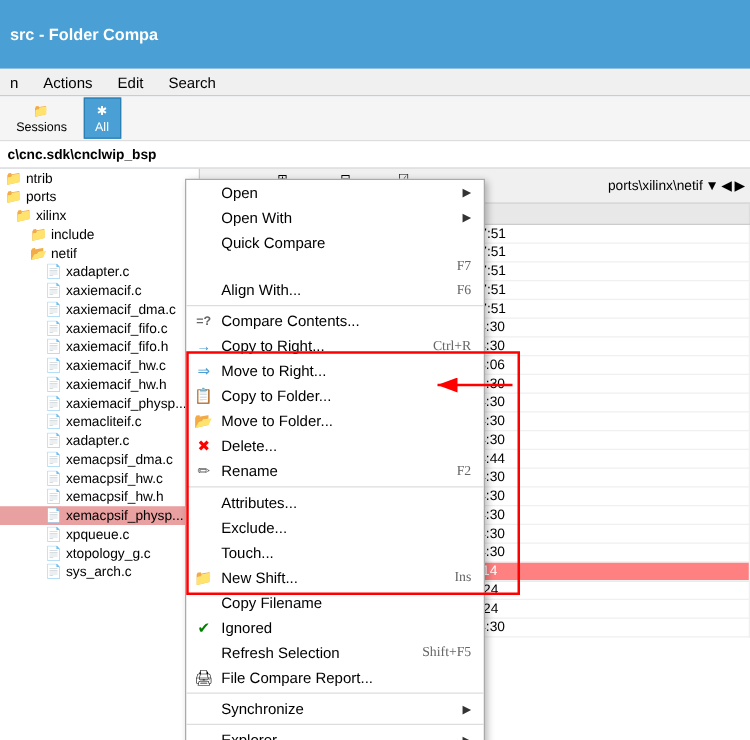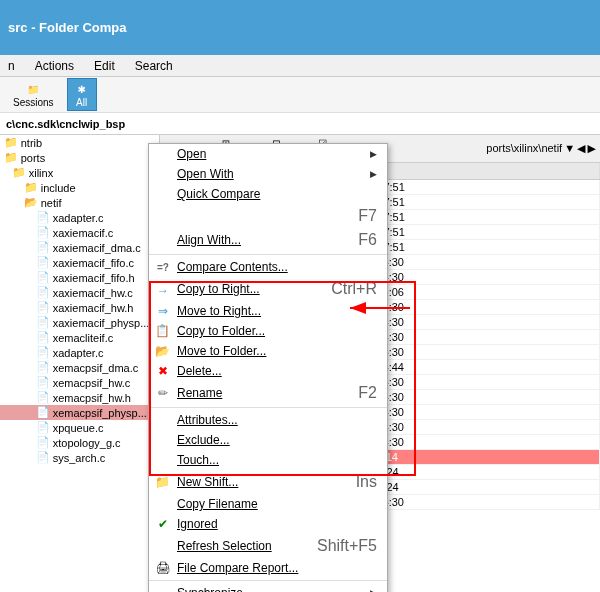--- a/index.html
+++ b/index.html
@@ -192,22 +192,23 @@
       white-space: nowrap;
     }
     .context-menu-separator {
       height: 1px;
       background: #ddd;
       margin: 2px 0;
     }
     .context-menu-shortcut {
       margin-left: auto;
       color: #666;
-      font-size: 16px;
+      font-size: 11px;
       padding-left: 20px;
+      font-family: Liberation Serif, serif;
     }
     .context-menu-icon {
       position: absolute;
       left: 6px;
       width: 16px;
       height: 16px;
       display: flex;
       align-items: center;
       justify-content: center;
     }
@@ -229,21 +230,20 @@
 
     .submenu-indicator::after {
       content: '▶';
       margin-left: auto;
       font-size: 9px;
       color: #333;
     }
 
     .context-menu-item .item-text {
       flex: 1;
-      text-decoration: underline;
     }
   </style>
 </head>
 <body>
 
 <div class="title-bar">
   <span>src - Folder Compa</span>
 </div>
 
 <div class="menu-bar">
@@ -374,21 +374,21 @@
       </button>
       <button class="right-btn">
         <span>⊟</span>
         <span>Collapse</span>
       </button>
       <button class="right-btn">
         <span>☑</span>
         <span>Sele</span>
       </button>
       <div style="flex:1"></div>
-      <div style="display:flex;align-items:flex-start;gap:2px;font-size:11px;">
+      <div style="display:flex;align-items:center;gap:2px;font-size:11px;">
         <span>ports\xilinx\netif</span>
         <span>▼</span>
         <span>◀</span>
         <span>▶</span>
       </div>
     </div>
 
     <table class="file-table">
       <thead>
         <tr>

